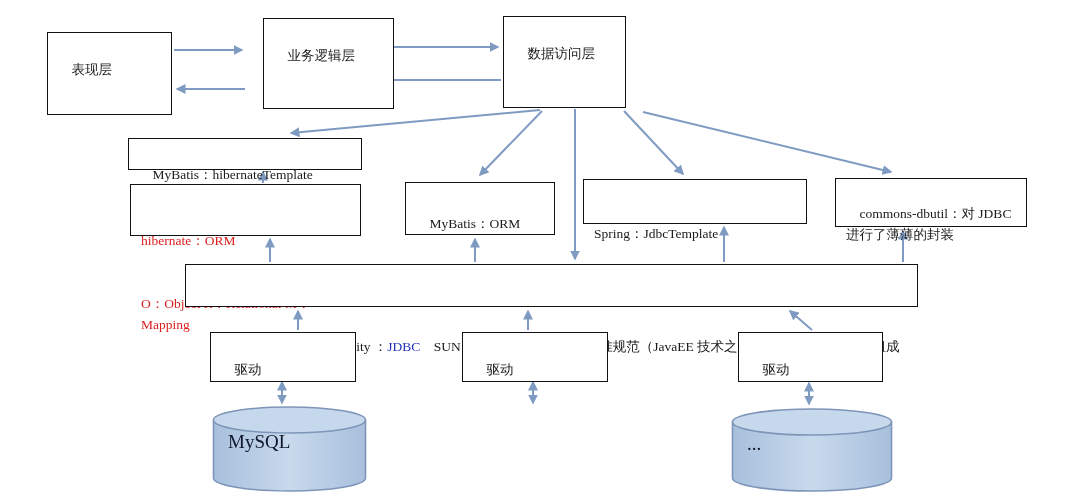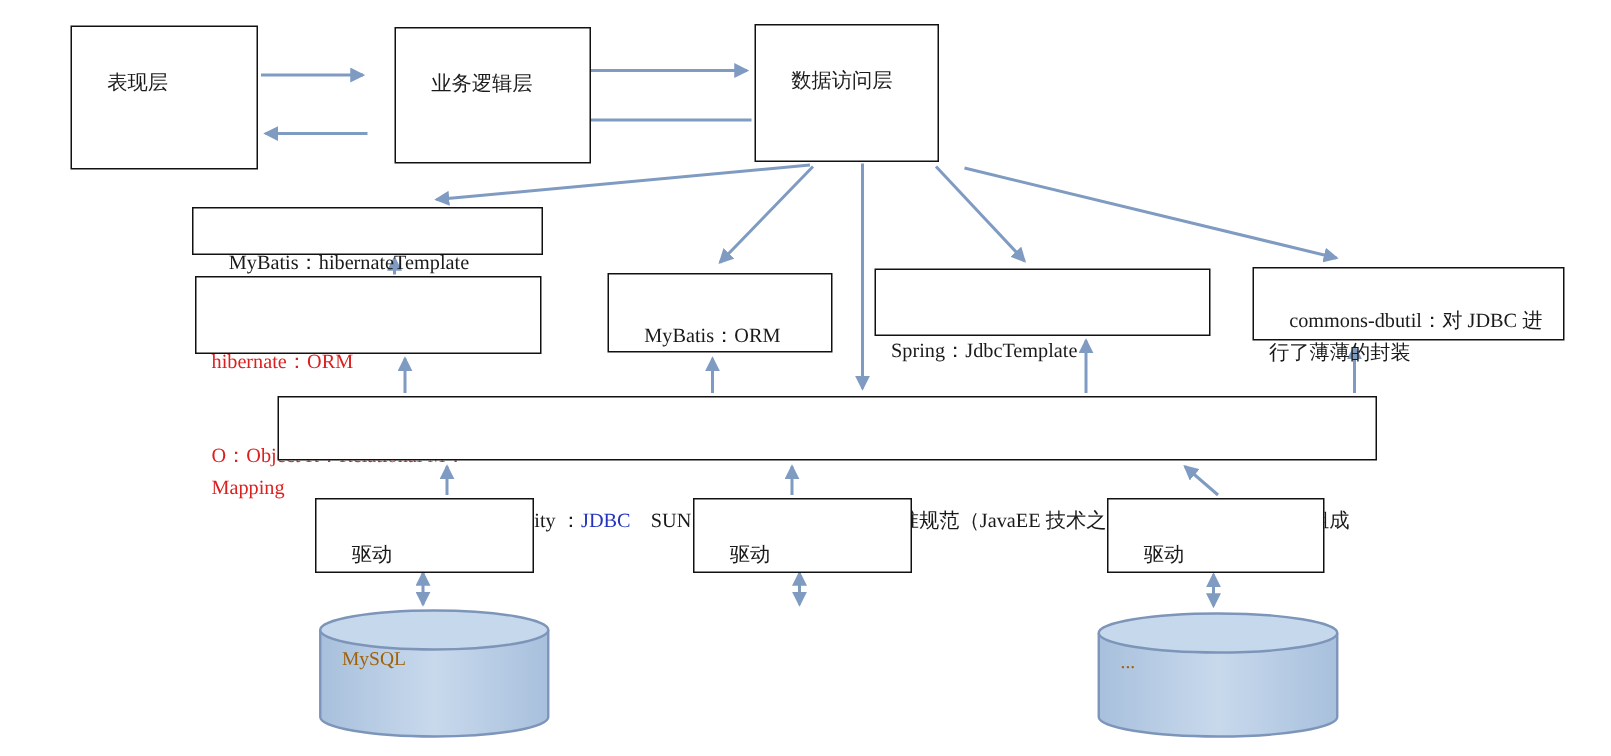--- a/index.html
+++ b/index.html
@@ -22,21 +22,21 @@
     box-sizing:border-box;font-size:13.5px;line-height:1.55;
     padding:6px 10px;white-space:pre-wrap;
   }
   .red-text{color:var(--red);}
   .blue-text{color:var(--blue);}
   #edges{position:absolute;left:0;top:0;width:1074px;height:504px;pointer-events:none;}
   .edge{stroke:var(--arrow);stroke-width:2;fill:none;}
   .arrowhead{fill:var(--arrow);}
   .cyl{position:absolute;}
   .cyl-label{
-    position:absolute;left:16px;top:26px;font-size:13px;color:#a16207;
+    position:absolute;left:16px;top:26px;font-size:19px;color:#0f172a;
   }
   .jdbc-line{padding-top:3px;}
 </style>
 </head>
 <body>
 
 <div id="canvas">
 
   <svg id="edges">
     <defs>
@@ -68,21 +68,21 @@
 
     <line class="edge" x1="298" y1="330" x2="298" y2="311" marker-end="url(#ah)"></line>
     <line class="edge" x1="528" y1="330" x2="528" y2="311" marker-end="url(#ah)"></line>
     <line class="edge" x1="812" y1="330" x2="790" y2="311" marker-end="url(#ah)"></line>
 
     <line class="edge" x1="282" y1="382" x2="282" y2="403" marker-start="url(#ah)" marker-end="url(#ah)"></line>
     <line class="edge" x1="533" y1="382" x2="533" y2="403" marker-start="url(#ah)" marker-end="url(#ah)"></line>
     <line class="edge" x1="809" y1="383" x2="809" y2="404" marker-start="url(#ah)" marker-end="url(#ah)"></line>
   </svg>
 
-  <div class="box" style="left:47px;top:17px;width:125px;height:96px;">
+  <div class="box" style="left:47px;top:32px;width:125px;height:83px;">
     <span>表现层</span>
   </div>
 
   <div class="box" style="left:247px;top:18px;width:131px;height:91px;margin-left:16px;">
     <span>业务逻辑层</span>
   </div>
 
   <div class="box" style="left:503px;top:16px;width:123px;height:92px;">
     <span>数据访问层</span>
   </div>
@@ -98,21 +98,21 @@
 
   <div class="box" style="left:405px;top:182px;width:150px;height:53px;padding-top:10px;">
     <span>MyBatis：ORM</span>
   </div>
 
   <div class="box" style="left:583px;top:179px;width:224px;height:45px;padding-top:2px;">
     <div>Spring：JdbcTemplate</div>
     <div>对 JDBC 进行了薄薄的封装</div>
   </div>
 
-  <div class="box" style="left:835px;top:178px;width:208px;height:49px;padding-top:2px;line-height:1.6;">
+  <div class="box" style="left:835px;top:178px;width:192px;height:49px;padding-top:2px;line-height:1.6;">
     <span>commons-dbutil：对 JDBC 进行了薄薄的封装</span>
   </div>
 
   <div class="box" style="left:185px;top:264px;width:733px;height:43px;padding:6px 12px;">
     <div class="jdbc-line">
       <span>Java DataBase Connectivity ：</span><span class="blue-text">JDBC</span><span>　SUN 推出的访问数据库的标准规范（JavaEE 技术之一），由接口或抽象类组成</span>
     </div>
   </div>
 
   <div class="box" style="left:210px;top:332px;width:146px;height:50px;">

